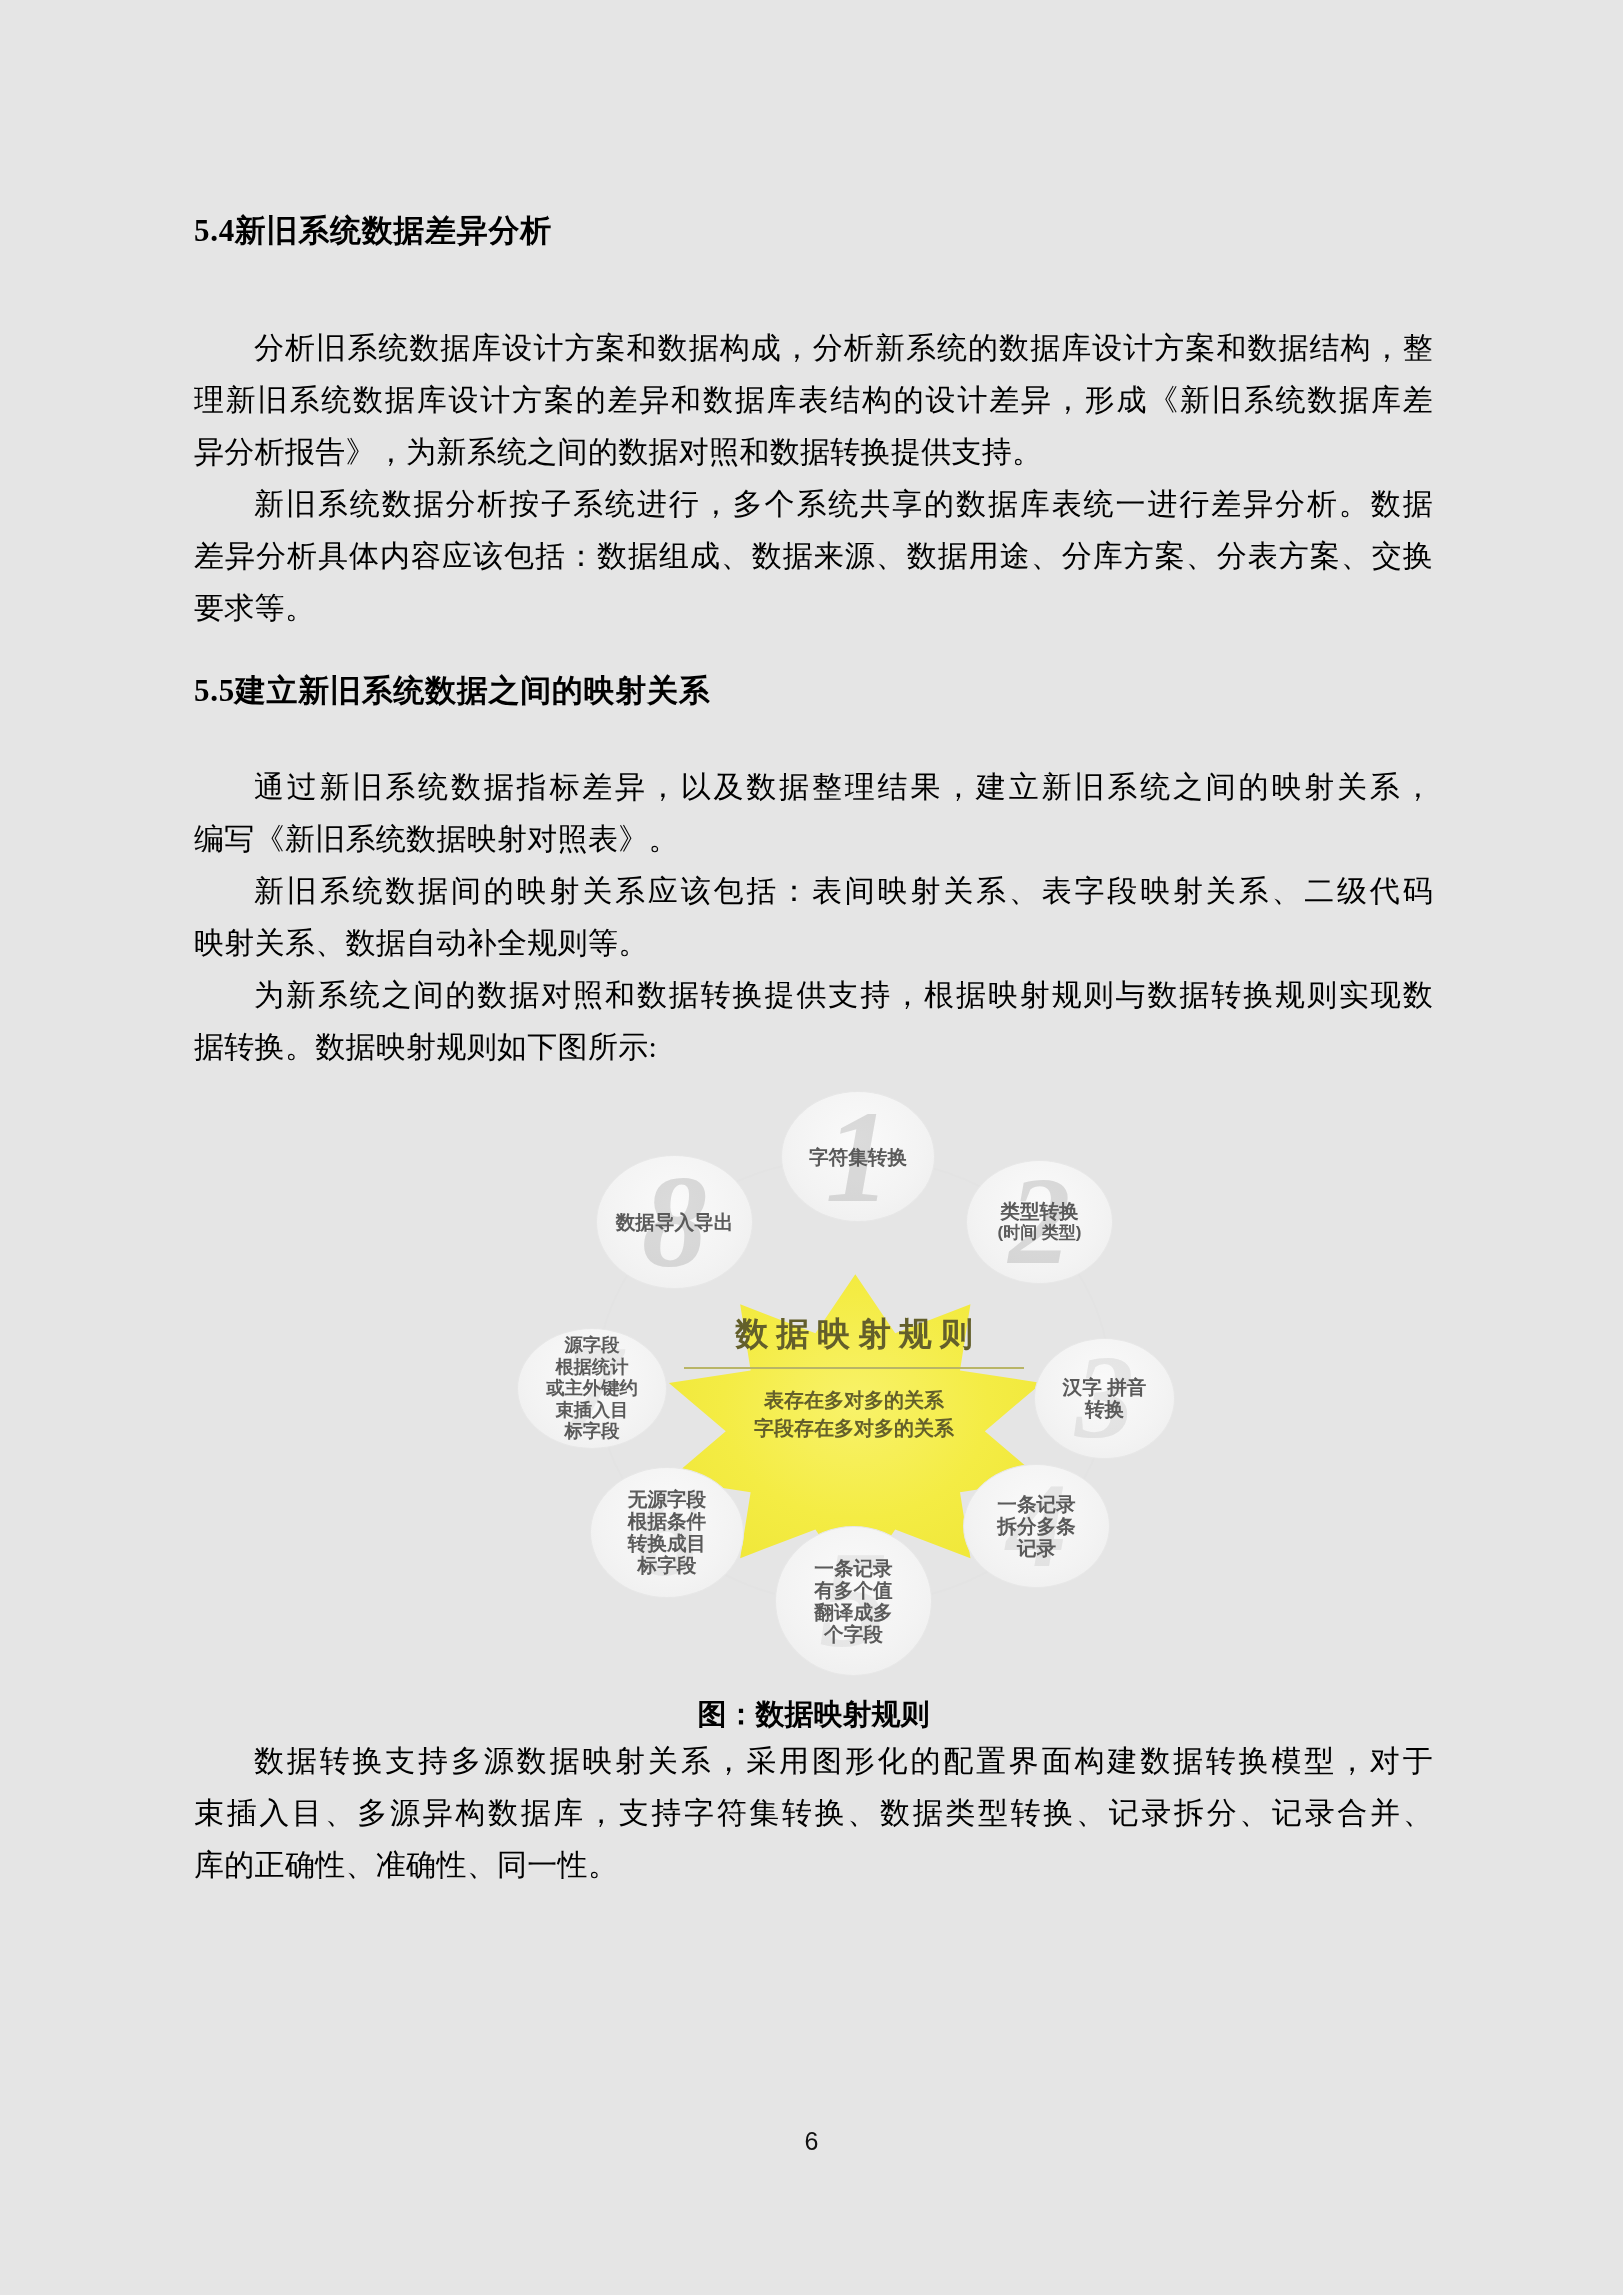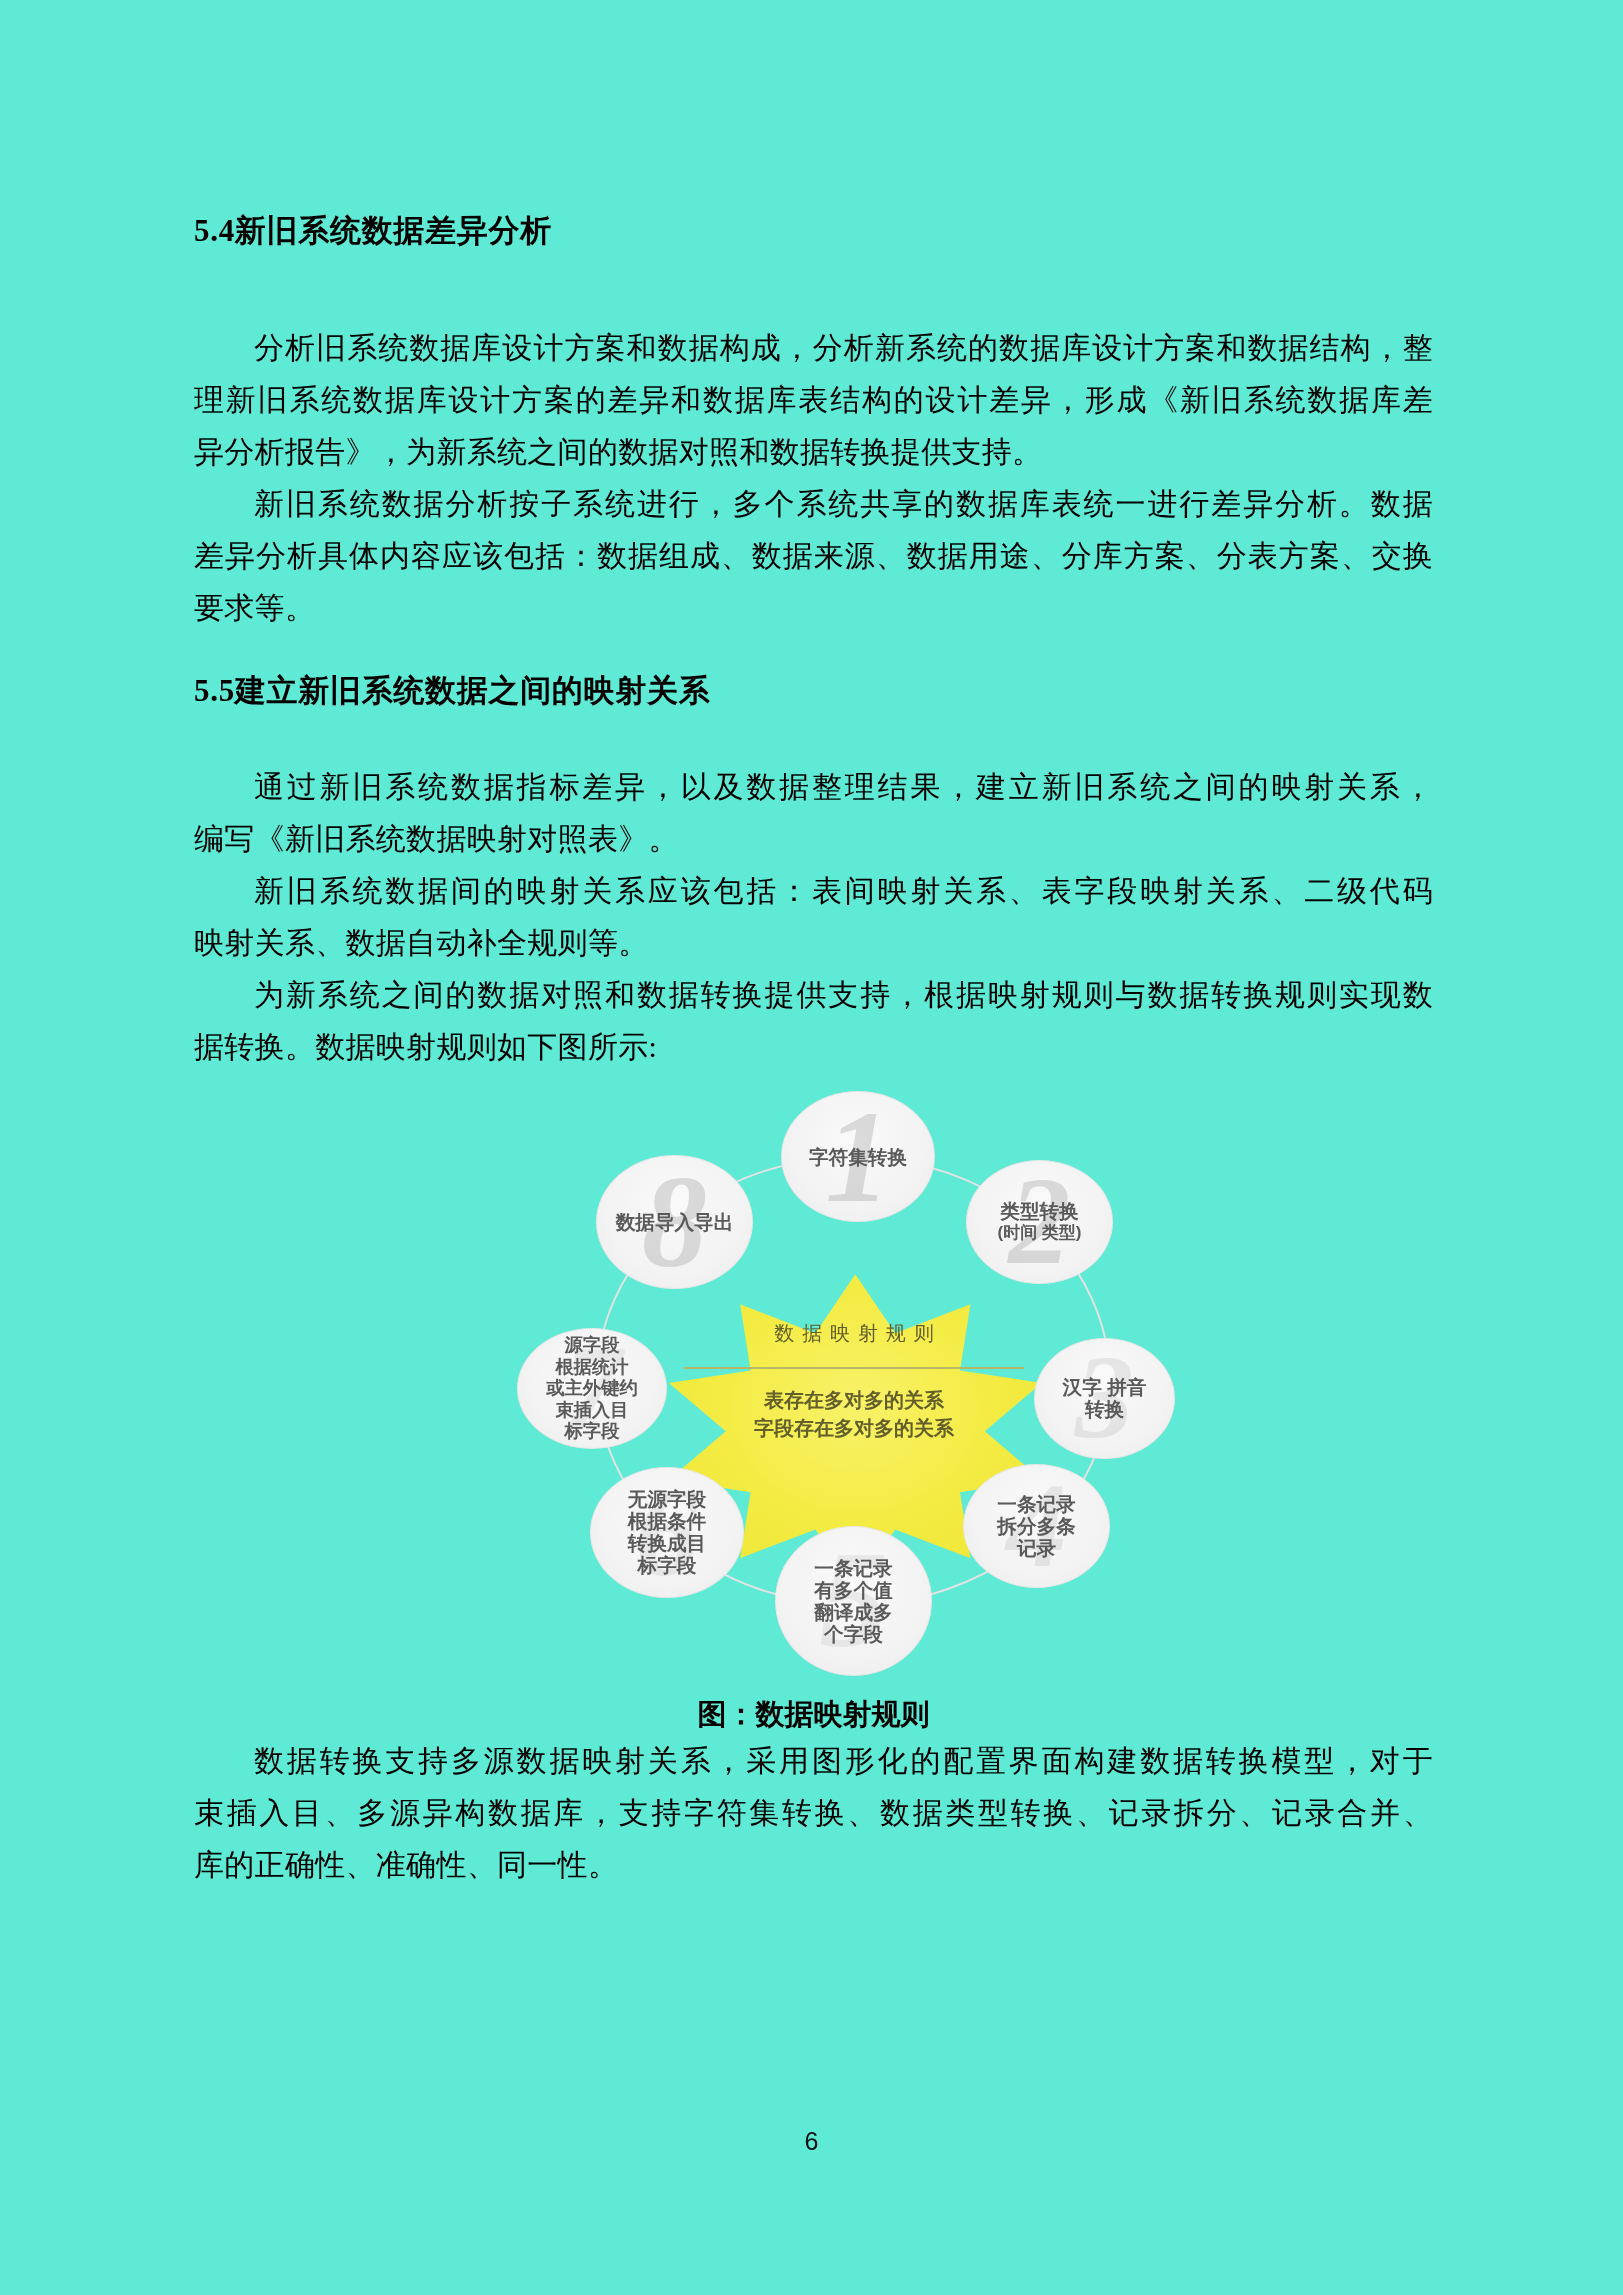--- a/index.html
+++ b/index.html
@@ -1,19 +1,19 @@
 <!DOCTYPE html>
 <html style="font-size:10.5px"><head>
 <meta charset="utf-8">
 <style>
   html,body{margin:0;padding:0;background:#888;}
   .page{
     position:relative;
     width:1623px;height:2295px;
-    background:#5eead4;
+    background:#e5e5e5;
     font-family:"Liberation Serif","DejaVu Serif",serif;
     color:#000;
     overflow:hidden;
     margin:0 auto;
   }
   .content{
     position:absolute;left:194px;top:0;width:1239px;
   }
   .h-title{
     font-size:31px;font-weight:bold;line-height:52px;
@@ -81,21 +81,21 @@
   .n8 .wm{font-size:131px;color:rgba(110,110,110,0.22);}
   .n7 .nl{font-size:18.3px;line-height:21.6px;}
   .n2 .nl .sub-line{font-size:17px;}
   .star-text{
     position:absolute;left:0;right:0;top:236px;z-index:2;
     text-align:center;
     font-family:"Liberation Sans","DejaVu Sans",sans-serif;
     color:#635f2b;
   }
   .star-title{
-    font-size:20px;font-weight:normal;line-height:39px;
+    font-size:33px;font-weight:bold;line-height:39px;
     letter-spacing:7.9px;text-indent:7.9px;
   }
   .star-divider{
     width:340px;height:2px;background:#b9b566;
     margin:14.4px auto 0 auto;
   }
   .star-sub{
     margin-top:18.3px;
     font-size:20px;font-weight:bold;line-height:27.5px;
   }

